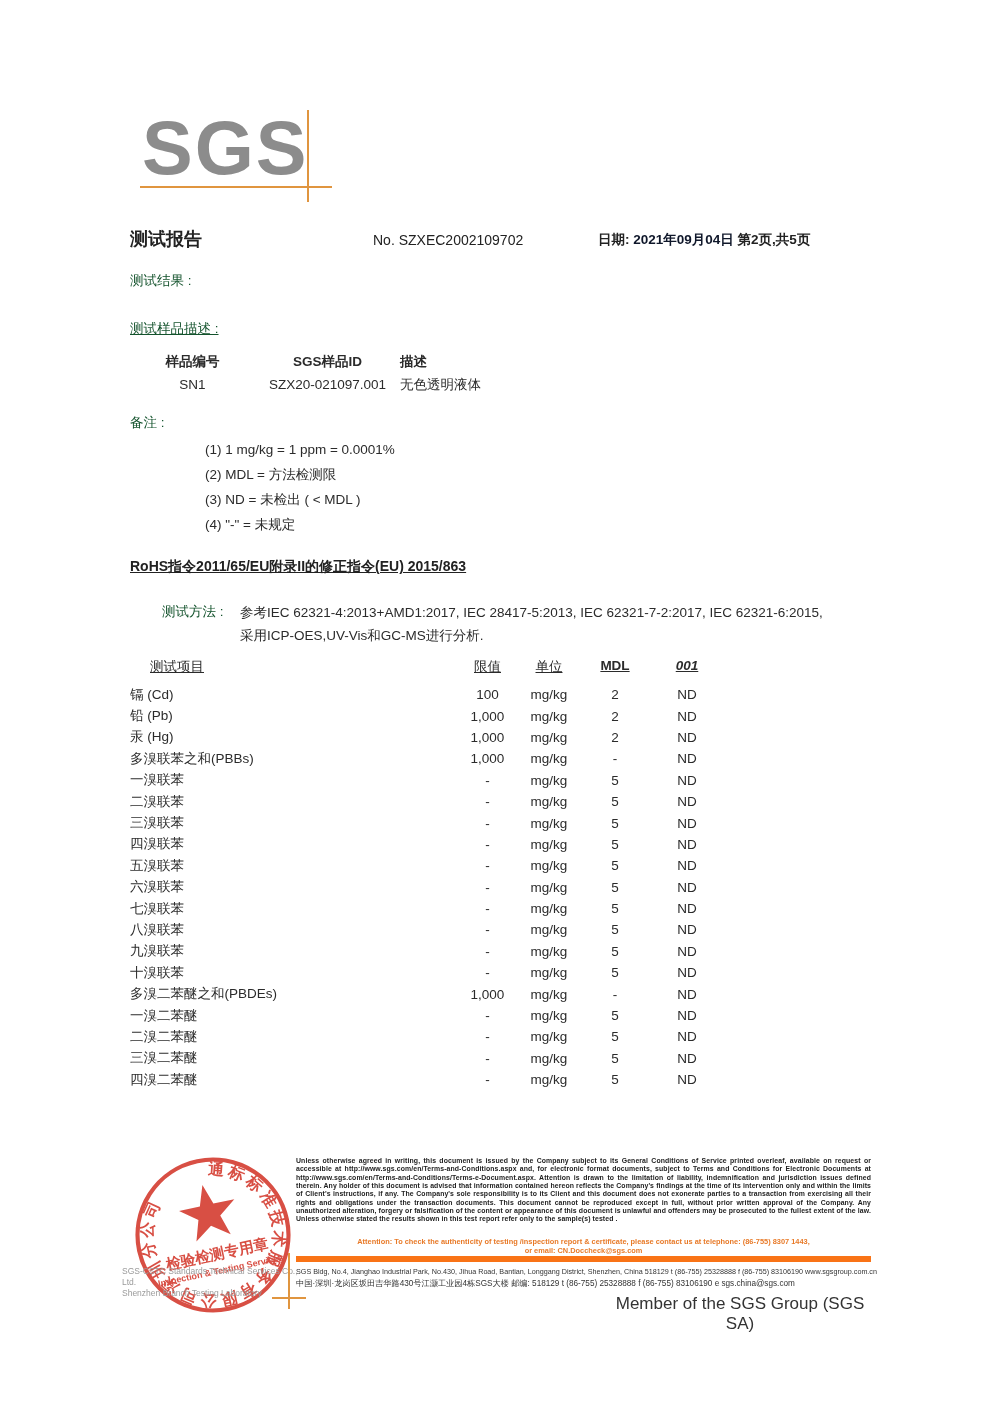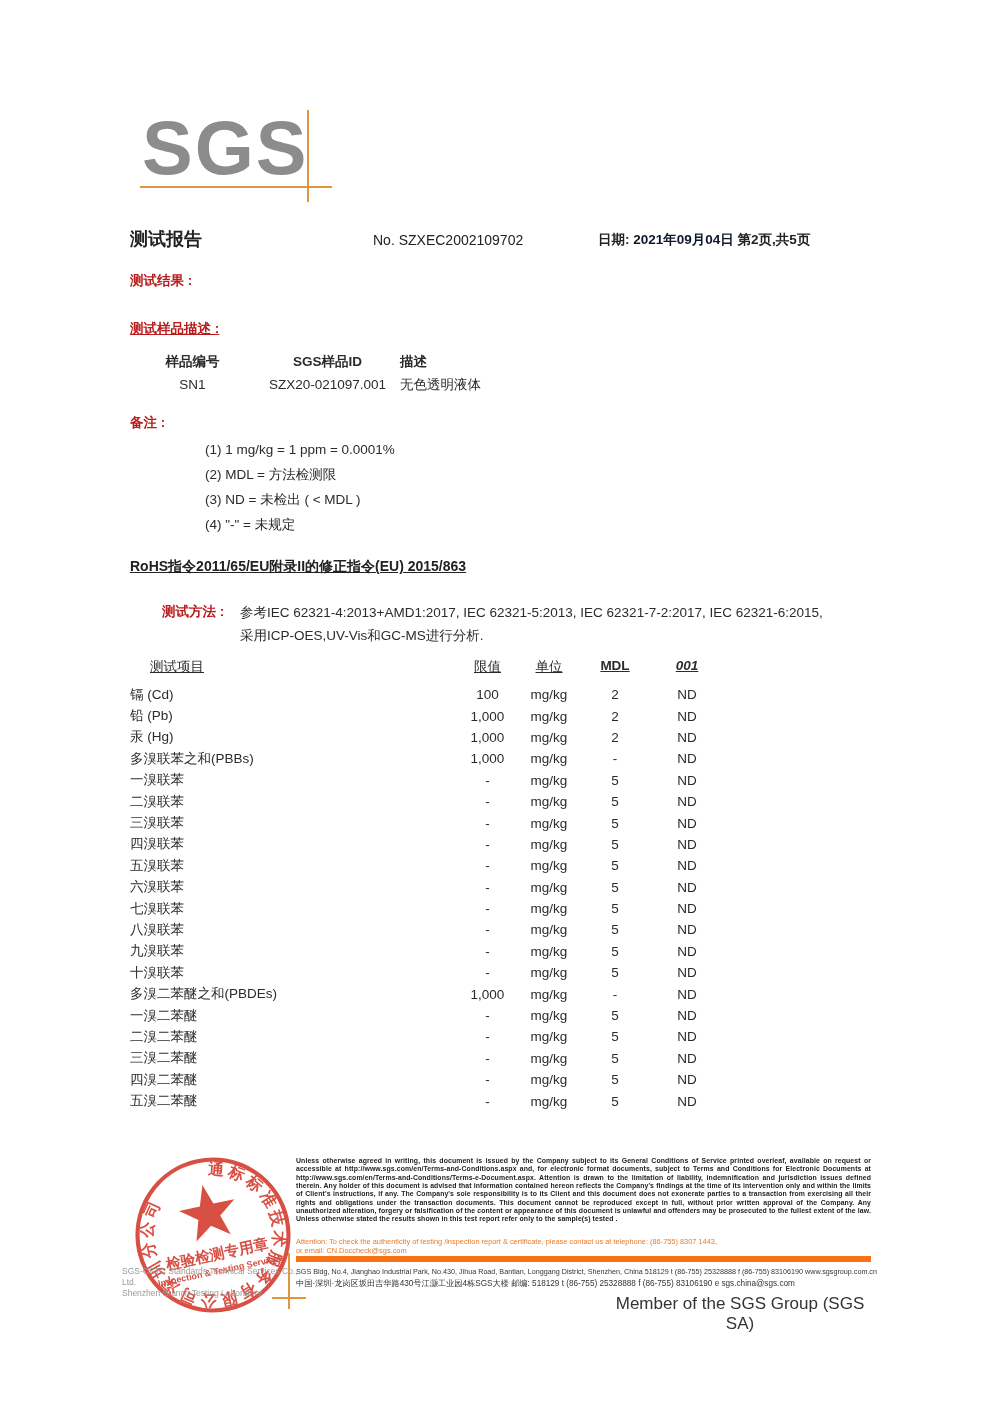--- a/index.html
+++ b/index.html
@@ -11,21 +11,21 @@
   .logo-text{font-size:76px;font-weight:bold;color:#8c8c8c;letter-spacing:2px;line-height:1;}
   .logo-hline{height:2px;background:#e0953f;}
   .logo-vline{width:2px;background:#e0953f;}
 
   
   .doc-title{font-size:18px;font-weight:bold;color:#222;}
   .report-no{font-size:14px;color:#222;}
   .date-line{font-size:13.5px;color:#222;font-weight:bold;}
   .date-value{color:#0f172a;}
 
-  .label{font-size:13.5px;color:#b91c1c;font-weight:bold;}
+  .label{font-size:13.5px;color:#14532d;}
   .underlined{text-decoration:underline;}
 
   
   .sample-table{border-collapse:collapse;table-layout:fixed;font-size:13.5px;}
   .sample-table th{font-weight:bold;padding:0;}
   .sample-table td{padding:0;}
   .sample-table .col1{width:125px;text-align:center;}
   .sample-table .col2{width:145px;text-align:center;}
   .sample-table .col3{width:170px;text-align:left;}
   .sample-table tr{height:23px;}
@@ -46,21 +46,21 @@
   .results-table .c3{width:74px;text-align:center;}
   .results-table .c4{width:70px;text-align:center;}
   .results-table thead tr{height:26px;vertical-align:top;}
   .results-table thead .c0 span{margin-left:20px;}
   .hdr{ text-decoration:underline;}
   .hdr-bold{font-weight:bold;text-decoration:underline;}
   .hdr-italic{font-weight:bold;font-style:italic;text-decoration:underline;}
 
   
   .disclaimer{font-size:6.9px;line-height:8.35px;text-align:justify;color:#1c1c1c;font-weight:bold;letter-spacing:0.1px;}
-  .attention{font-size:7.4px;line-height:8.6px;color:#e87a28;font-weight:normal;}
+  .attention{font-size:7.4px;line-height:8.6px;color:#e87a28;font-weight:bold;text-align:center;}
   .address-block{border-top:6px solid #f97316;padding-top:2px;}
   .addr-line1{font-size:7.2px;line-height:11px;color:#333;white-space:nowrap;}
   .addr-line2{font-size:8.2px;line-height:13px;color:#333;white-space:nowrap;}
   .member-line{font-size:17px;color:#333;}
   .stamp-company{font-size:8.5px;line-height:11px;color:#9a9a9a;}
   .orange-v{width:2px;background:#e0953f;}
   .orange-h{height:2px;background:#e0953f;}
 </style>
 </head>
 <body>
@@ -106,21 +106,21 @@
       <div class="remark-line">(1) 1 mg/kg = 1 ppm = 0.0001%</div>
       <div class="remark-line">(2) MDL = 方法检测限</div>
       <div class="remark-line">(3) ND = 未检出 ( &lt; MDL )</div>
       <div class="remark-line">(4) "-" = 未规定</div>
     </div>
 
   <div class="abs rohs-heading" style="left:130px;top:558px;">RoHS指令2011/65/EU附录II的修正指令(EU) 2015/863</div>
 
   <div class="abs label" style="left:130px;top:603px;margin-left:32px;">测试方法 :</div>
   <div class="abs method-text" style="left:240px;top:601px;width:650px;">
-    <div>参考IEC 62321-4:2013+AMD1:2017, IEC 62321-5:2013, IEC 62321-7-2:2017, IEC 62321-6:2015,</div>
+    <div>参考IEC 62321-4:2013+AMD1:2017, IEC 28417-5:2013, IEC 62321-7-2:2017, IEC 62321-6:2015,</div>
     <div>采用ICP-OES,UV-Vis和GC-MS进行分析.</div>
   </div>
 
   <table class="results-table abs" style="left:130px;top:658px;">
     <thead>
       <tr>
         <th class="c0"><span class="hdr">测试项目</span></th>
         <th class="c1"><span class="hdr">限值</span></th>
         <th class="c2"><span class="hdr">单位</span></th>
         <th class="c3"><span class="hdr-bold">MDL</span></th>
@@ -249,27 +249,20 @@
         </tr>
         <tr>
           <td class="c0">三溴二苯醚</td>
           <td class="c1">-</td>
           <td class="c2">mg/kg</td>
           <td class="c3">5</td>
           <td class="c4">ND</td>
         </tr>
         <tr>
           <td class="c0">四溴二苯醚</td>
-          <td class="c1">-</td>
-          <td class="c2">mg/kg</td>
-          <td class="c3">5</td>
-          <td class="c4">ND</td>
-        </tr>
-        <tr>
-          <td class="c0">五溴二苯醚</td>
           <td class="c1">-</td>
           <td class="c2">mg/kg</td>
           <td class="c3">5</td>
           <td class="c4">ND</td>
         </tr>
       </tbody>
   </table>
 
   <div class="abs" style="left:128px;top:1150px;width:170px;height:170px;">
     <svg width="170" height="170" viewBox="0 0 160 160" style="transform:rotate(-12deg);opacity:0.88;">

